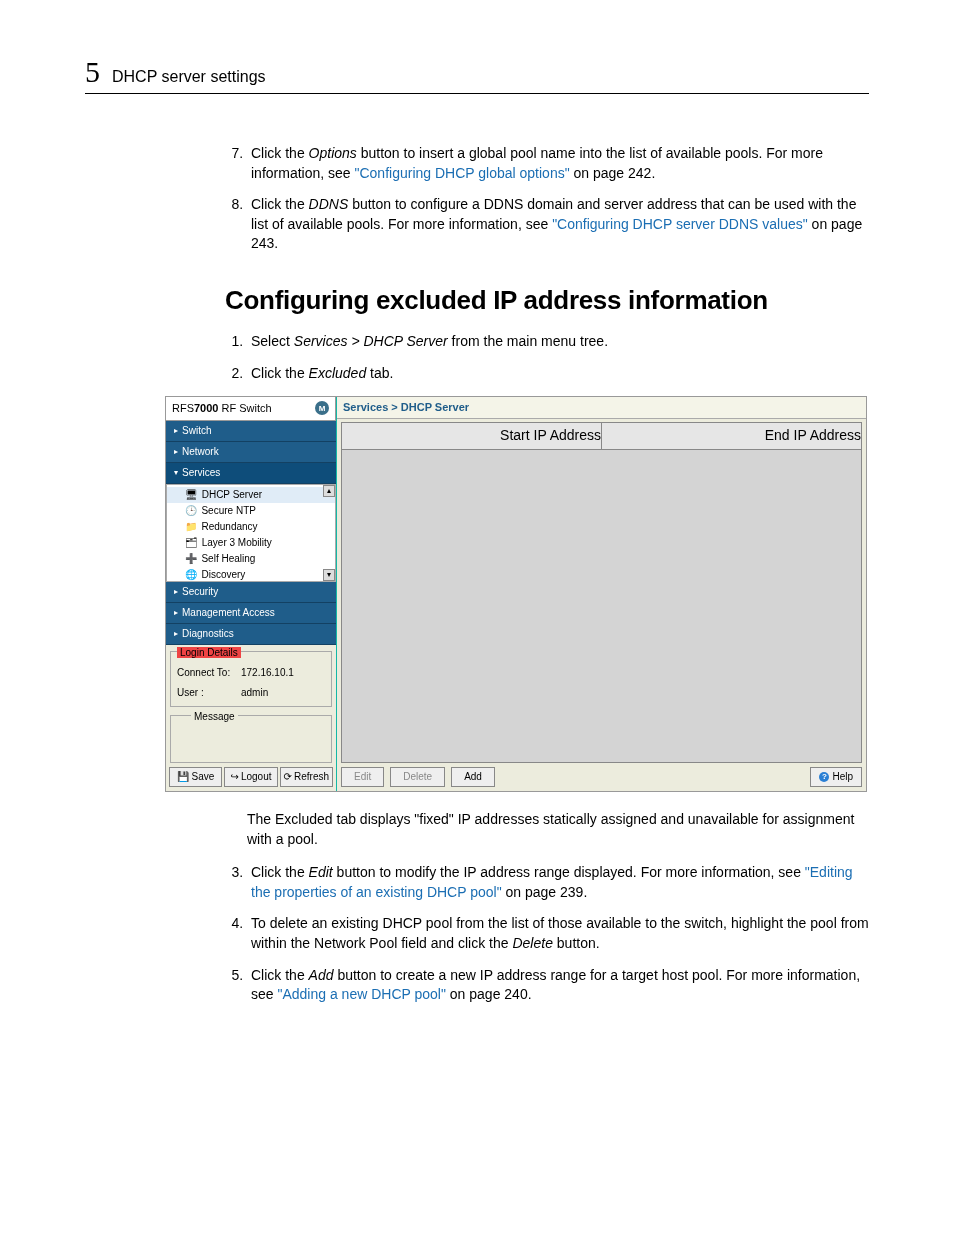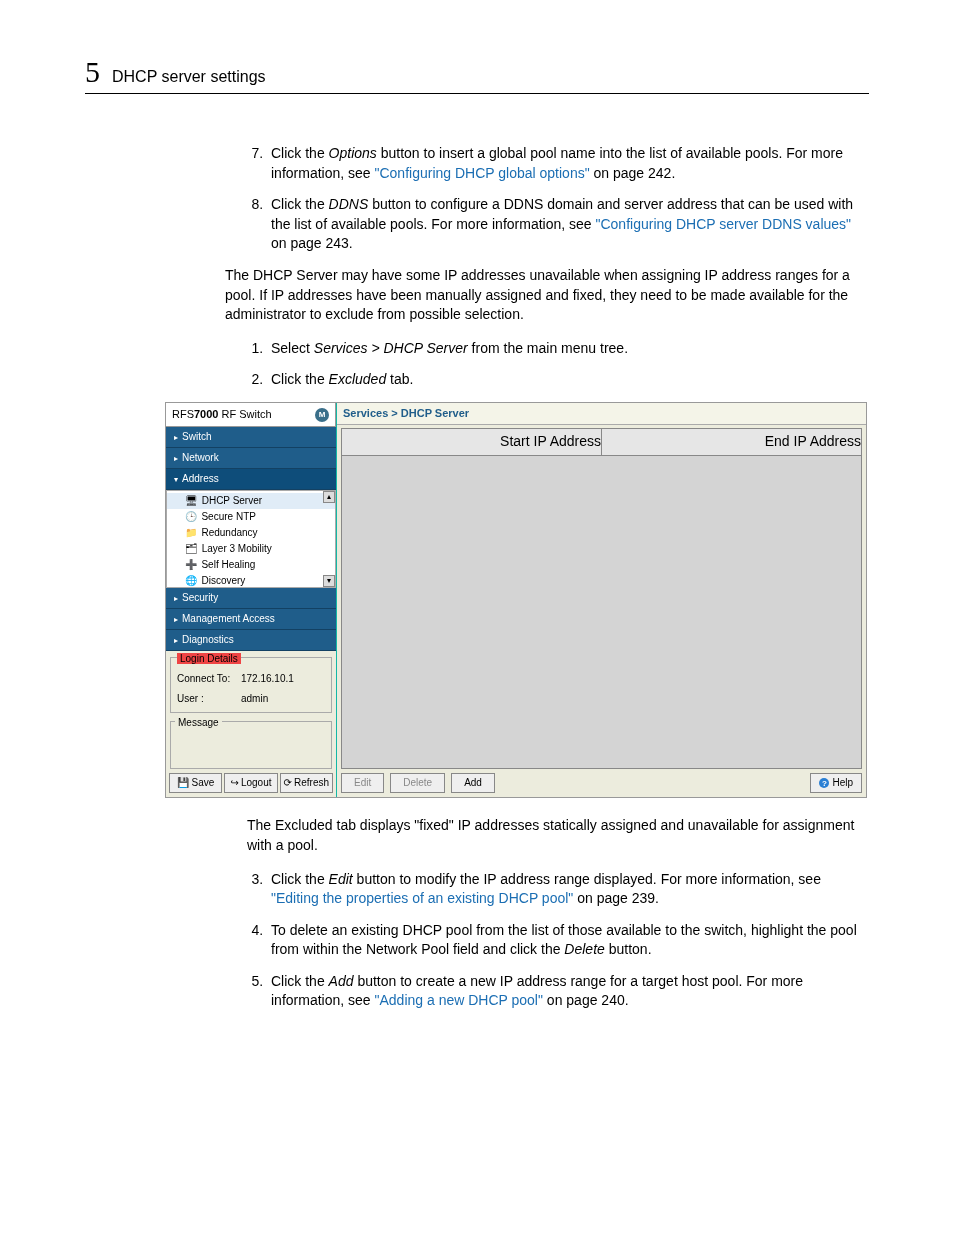--- a/index.html
+++ b/index.html
@@ -37,21 +37,20 @@
     line-height: 1.4;
   }
   ol.steps {
     list-style: decimal;
     padding-left: 22px;
     margin: 0;
   }
   ol.steps li {
     margin-bottom: 12px;
     padding-left: 4px;
-    margin-left: 20px;
   }
   .link {
     color: #1b6eb3;
     text-decoration: none;
     cursor: pointer;
   }
   em.term {
     font-style: italic;
   }
   h2.section {
@@ -146,21 +145,21 @@
   }
   .login .lg-title { position: relative; top: -10px; background: #ef4444; padding: 0 3px; }
   .login-row { display: flex; margin-top: -4px; align-items: flex-end; }
   .login-row .k { width: 64px; }
   .msg {
     margin: 4px 4px 0 4px;
     border: 1px solid #aaa;
     flex: 1;
     min-height: 46px;
     font-size: 10px;
-    padding: 0 4px;
+    padding: 0 20px;
   }
   .msg .lg-title { position: relative; top: -6px; background: #ececdd; padding: 0 3px; }
   .sb-btns {
     display: flex; gap: 2px; padding: 4px 3px;
   }
   .sb-btns .btn {
     flex: 1; border: 1px solid #888; background: #efefef; padding: 2px 2px;
     display: flex; align-items: center; justify-content: center; gap: 2px;
     font-size: 10px;
   }
@@ -256,22 +255,22 @@
   <div class="content">
     <ol class="steps" start="7">
       <li>
         <span>Click the </span><em class="term">Options</em><span> button to insert a global pool name into the list of available pools. For more information, see </span><a class="link">"Configuring DHCP global options"</a><span> on page 242.</span>
       </li>
       <li>
         <span>Click the </span><em class="term">DDNS</em><span> button to configure a DDNS domain and server address that can be used with the list of available pools. For more information, see </span><a class="link">"Configuring DHCP server DDNS values"</a><span> on page 243.</span>
       </li>
     </ol>
 
-
-    <p class="para">The DHCP Server may have some IP addresses unavailable when assigning IP address ranges for a pool. If IP addresses have been manually assigned and fixed, they need to be made available for the administrator to exclude from possible selection.</p>
+    <h2 class="section">Configuring excluded IP address information</h2>
+
 
     <ol class="steps" start="1">
       <li>
         <span>Select </span><em class="term">Services &gt; DHCP Server</em><span> from the main menu tree.</span>
       </li>
       <li>
         <span>Click the </span><em class="term">Excluded</em><span> tab.</span>
       </li>
     </ol>
 
@@ -288,21 +287,21 @@
           <div class="nav-sec">
               <span class="tri">▸</span>
               <span>Switch</span>
             </div>
           <div class="nav-sec">
               <span class="tri">▸</span>
               <span>Network</span>
             </div>
           <div class="nav-sec expanded">
               <span class="tri">▾</span>
-              <span>Address</span>
+              <span>Services</span>
             </div>
           <div class="nav-tree">
             <div class="nav-item sel">
                 <span>🖥</span>
                 <span>DHCP Server</span>
               </div>
             <div class="nav-item">
                 <span>🕒</span>
                 <span>Secure NTP</span>
               </div>

